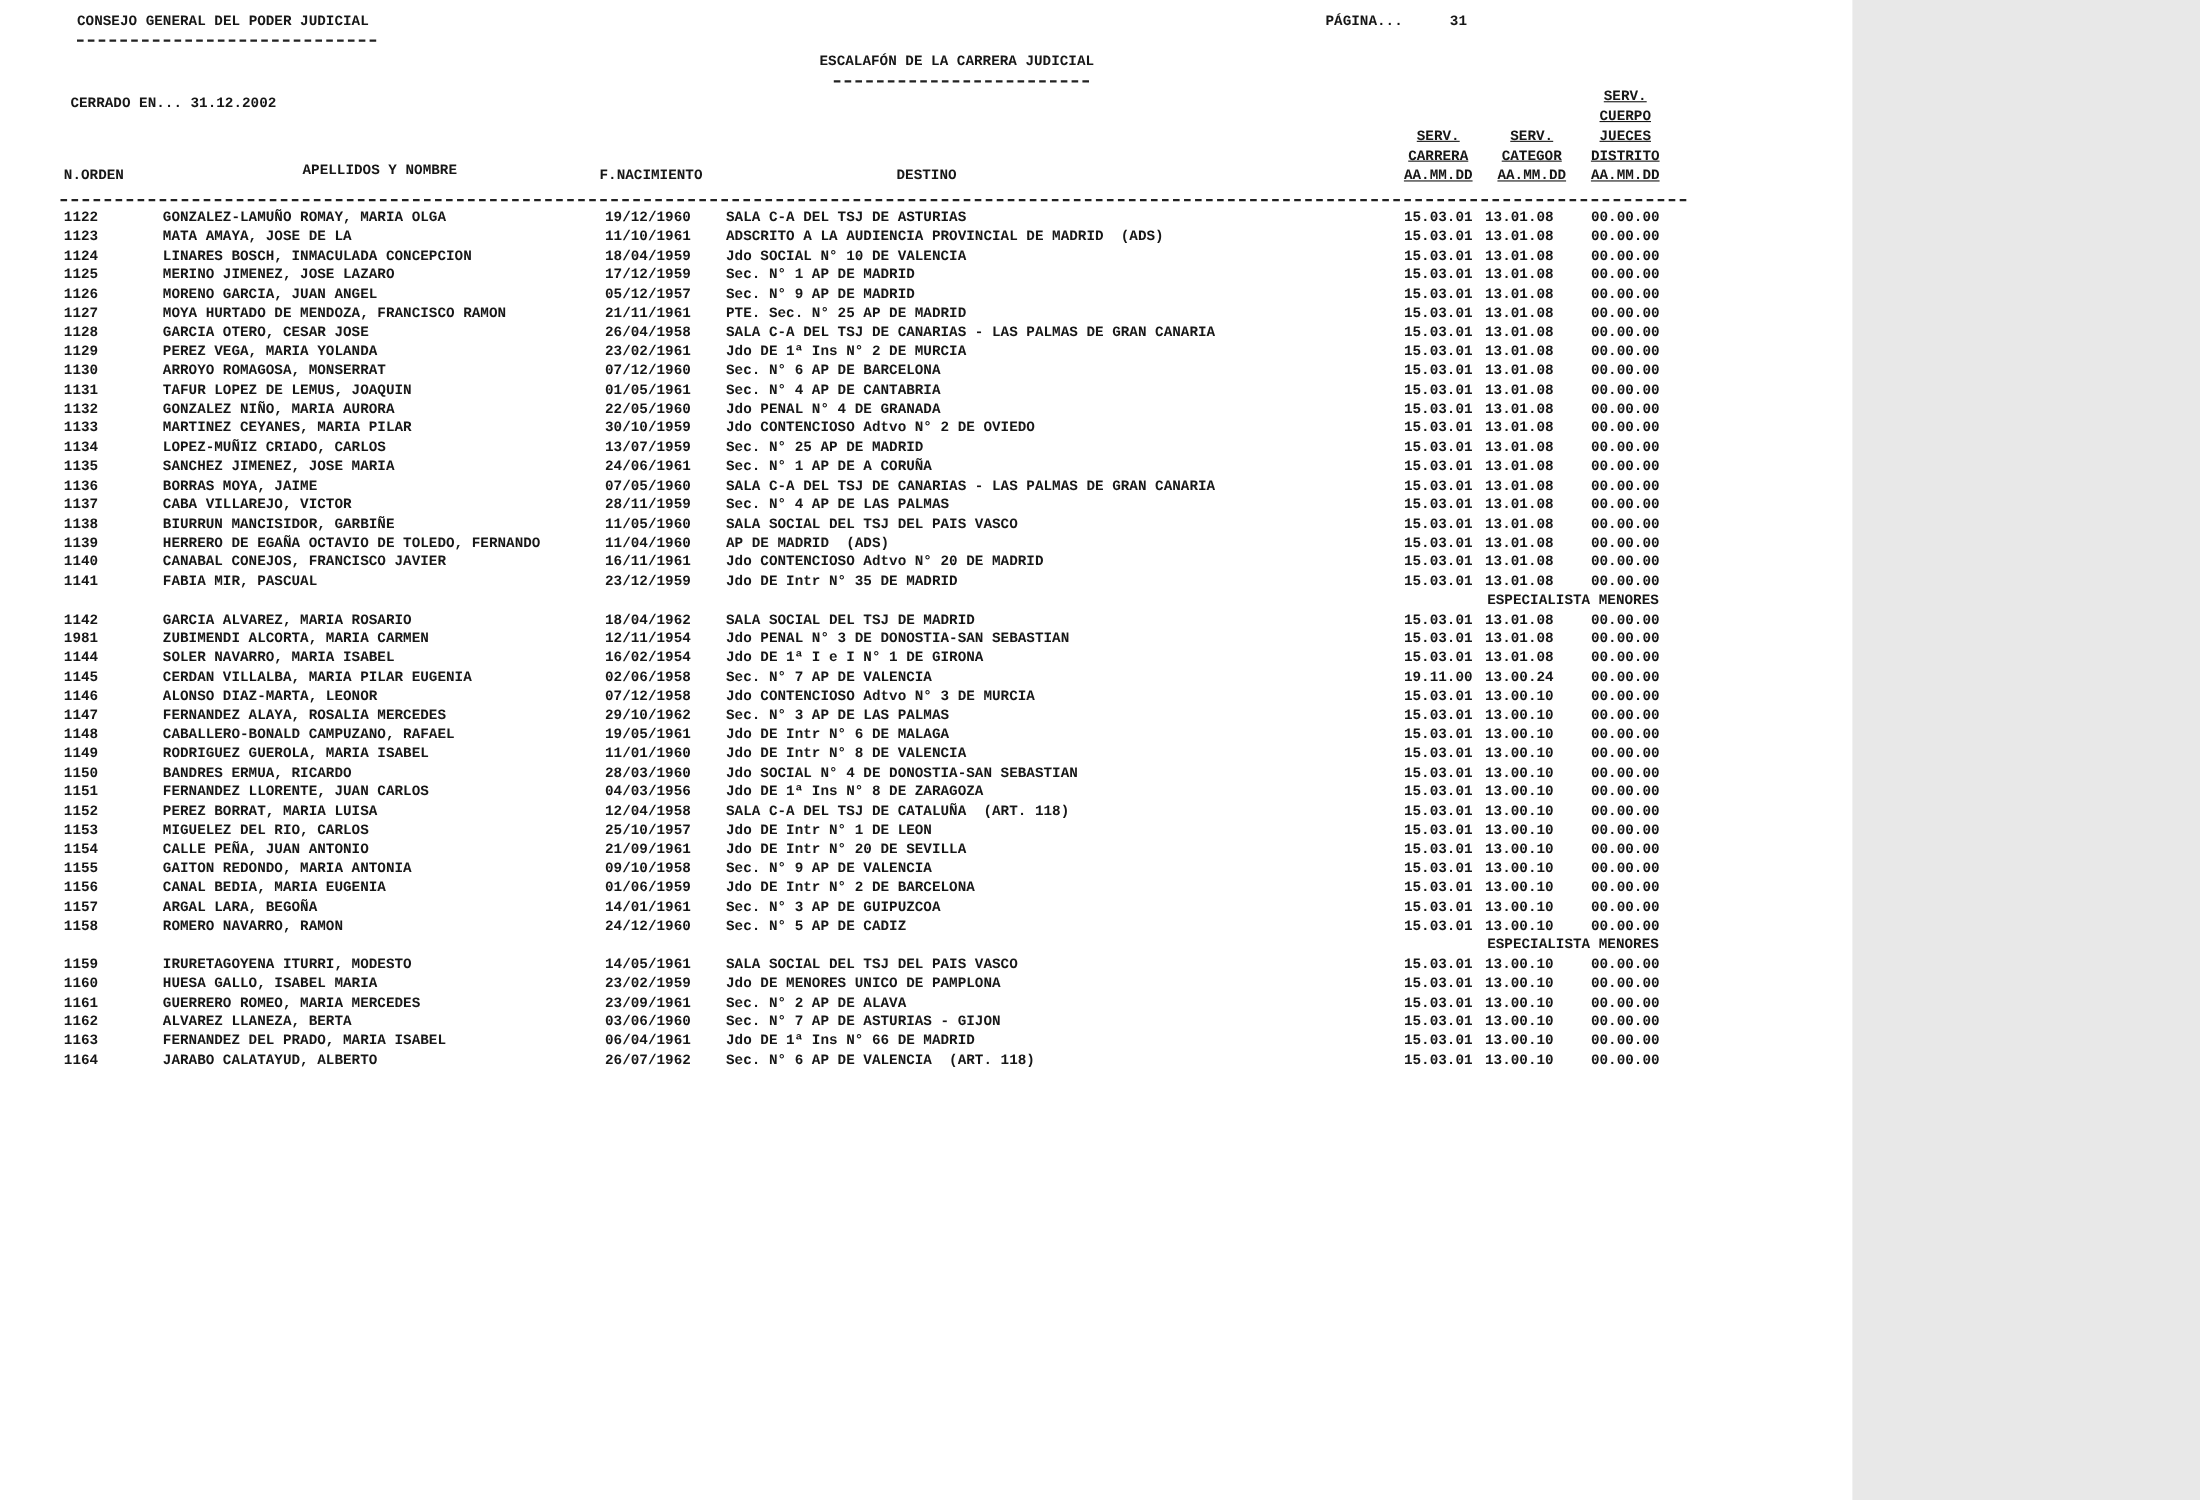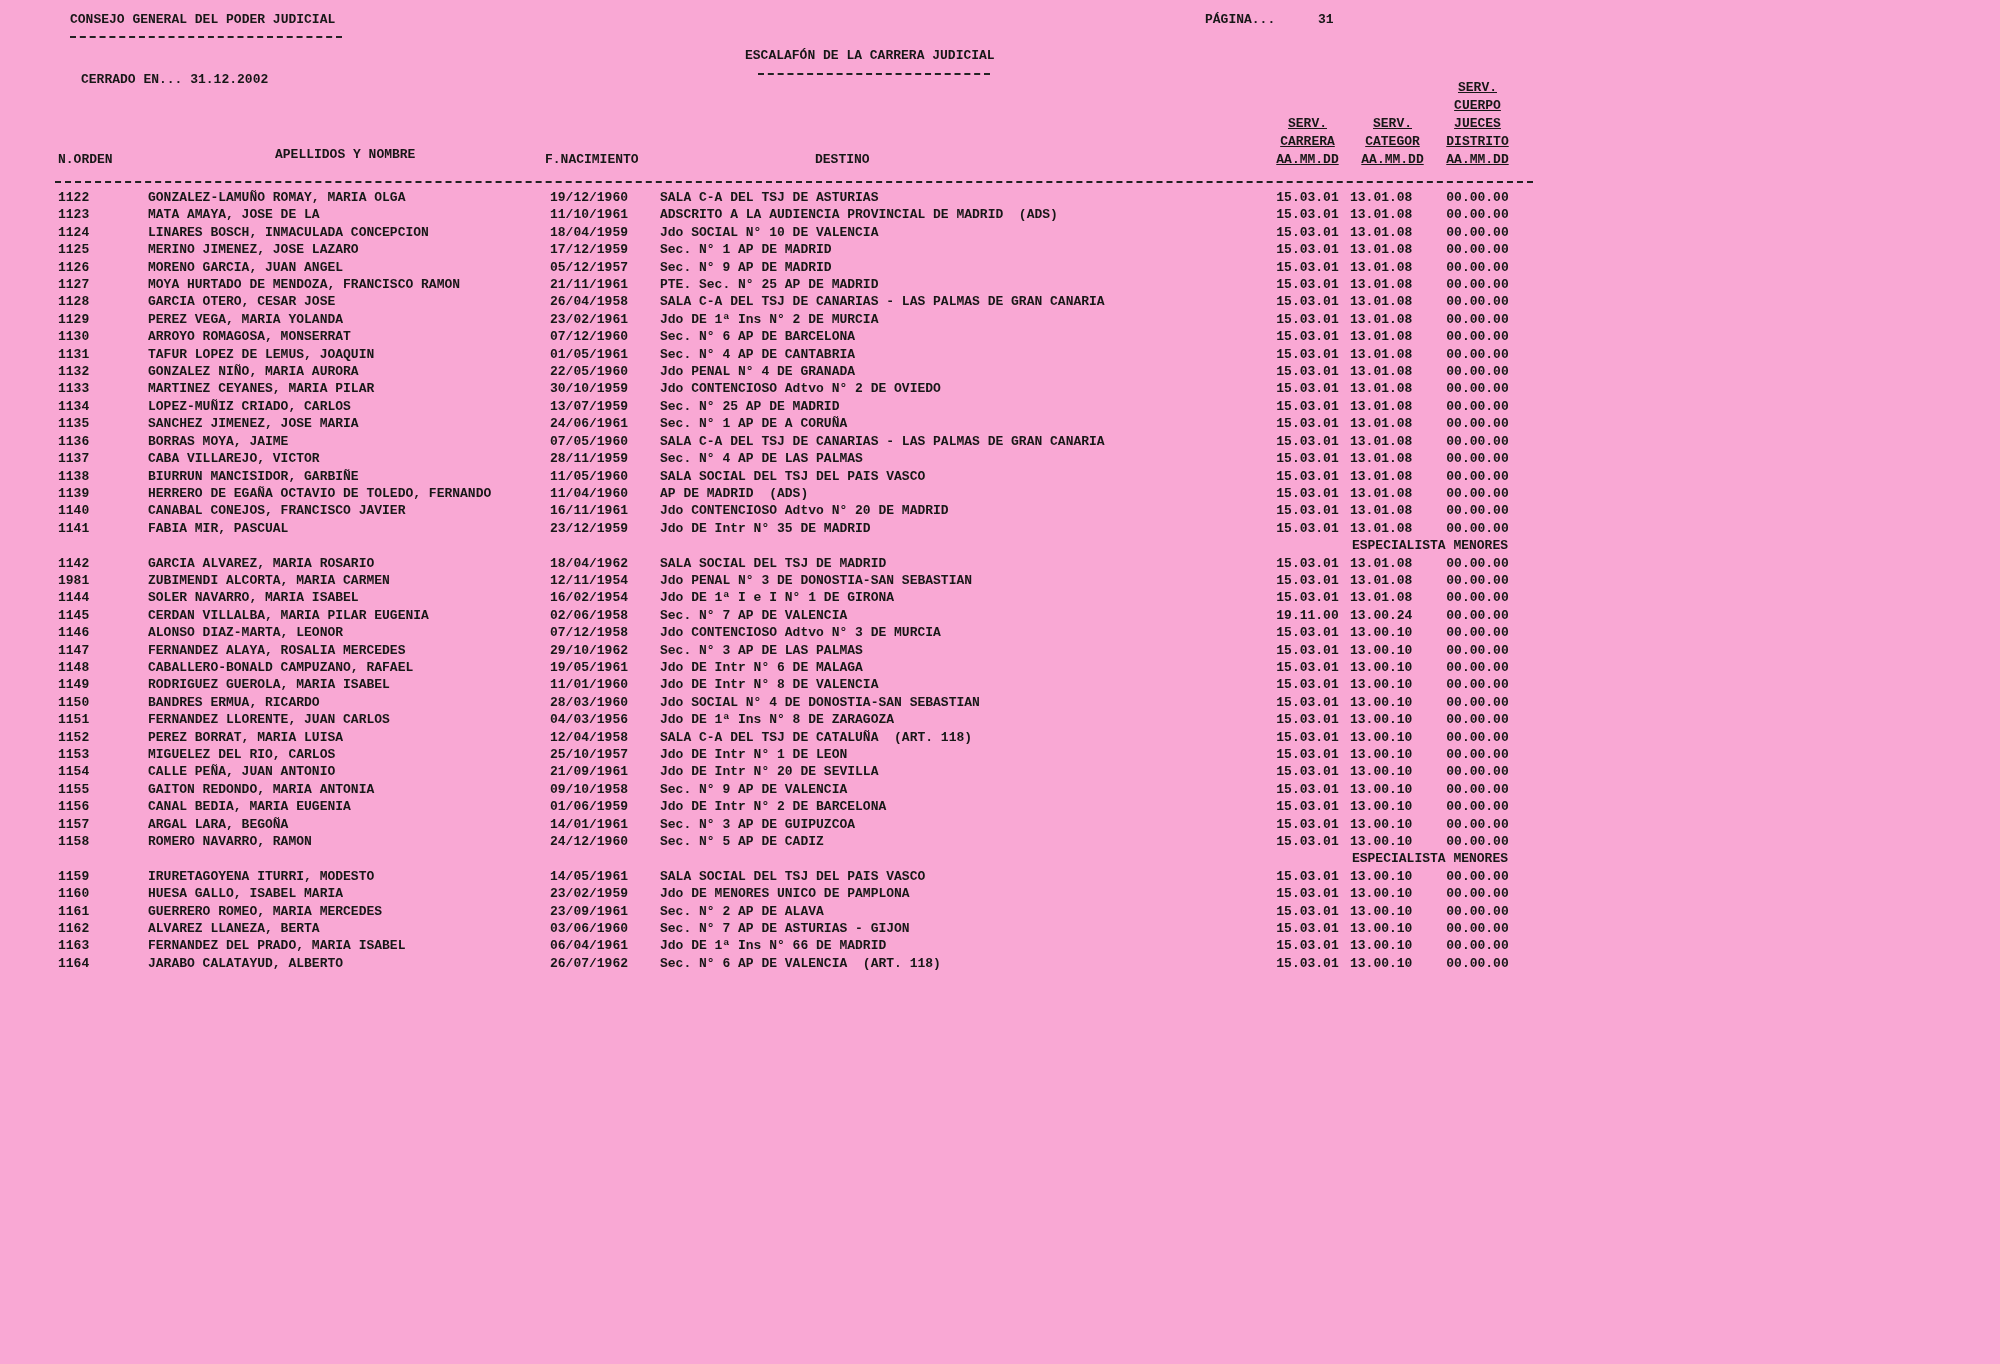--- a/index.html
+++ b/index.html
@@ -1,36 +1,36 @@
 <!DOCTYPE html>
 <html><head>
 <meta charset="utf-8">
 <style>
   html,body{margin:0;padding:0;background:#e8e8e8;}
   .page{
     position:relative;
-    width:2000px;height:1364px;
-    background:#f9a8d4;
+    width:1684px;height:1364px;
+    background:#ffffff;
     font-family:"Liberation Mono","DejaVu Sans Mono",monospace;
     font-weight:700;
     color:#171717;
     font-size:13px;
     overflow:hidden;
   }
   .abs{position:absolute;white-space:pre;}
   .dashline{position:absolute;height:0;border-top:2px dashed #222;}
   .colbox{position:absolute;width:85px;text-align:center;white-space:pre;text-decoration:underline;}
   
   .org{left:70px;top:12px;}
   .org-dash{left:70px;top:36px;width:272px;}
   .page-label{left:1205px;top:12px;}
   .page-number{left:1318px;top:12px;}
   .title{left:745px;top:48px;}
   .title-dash{left:758px;top:73px;width:232px;}
-  .closed{left:64px;top:72px;margin-left:17px;}
+  .closed{left:64px;top:86px;}
   .h-norden{left:58px;top:152px;}
   .h-name{left:275px;top:147px;}
   .h-birth{left:545px;top:152px;}
   .h-destino{left:815px;top:152px;}
   .c-carrera{left:1265px;}
   .c-categor{left:1350px;}
   .c-distrito{left:1435px;}
   .hr1{top:80px;}  .hr2{top:98px;}  .hr3{top:116px;}  .hr4{top:134px;}  .hr5{top:152px;}
   .sep{left:55px;top:181px;width:1478px;}
   

